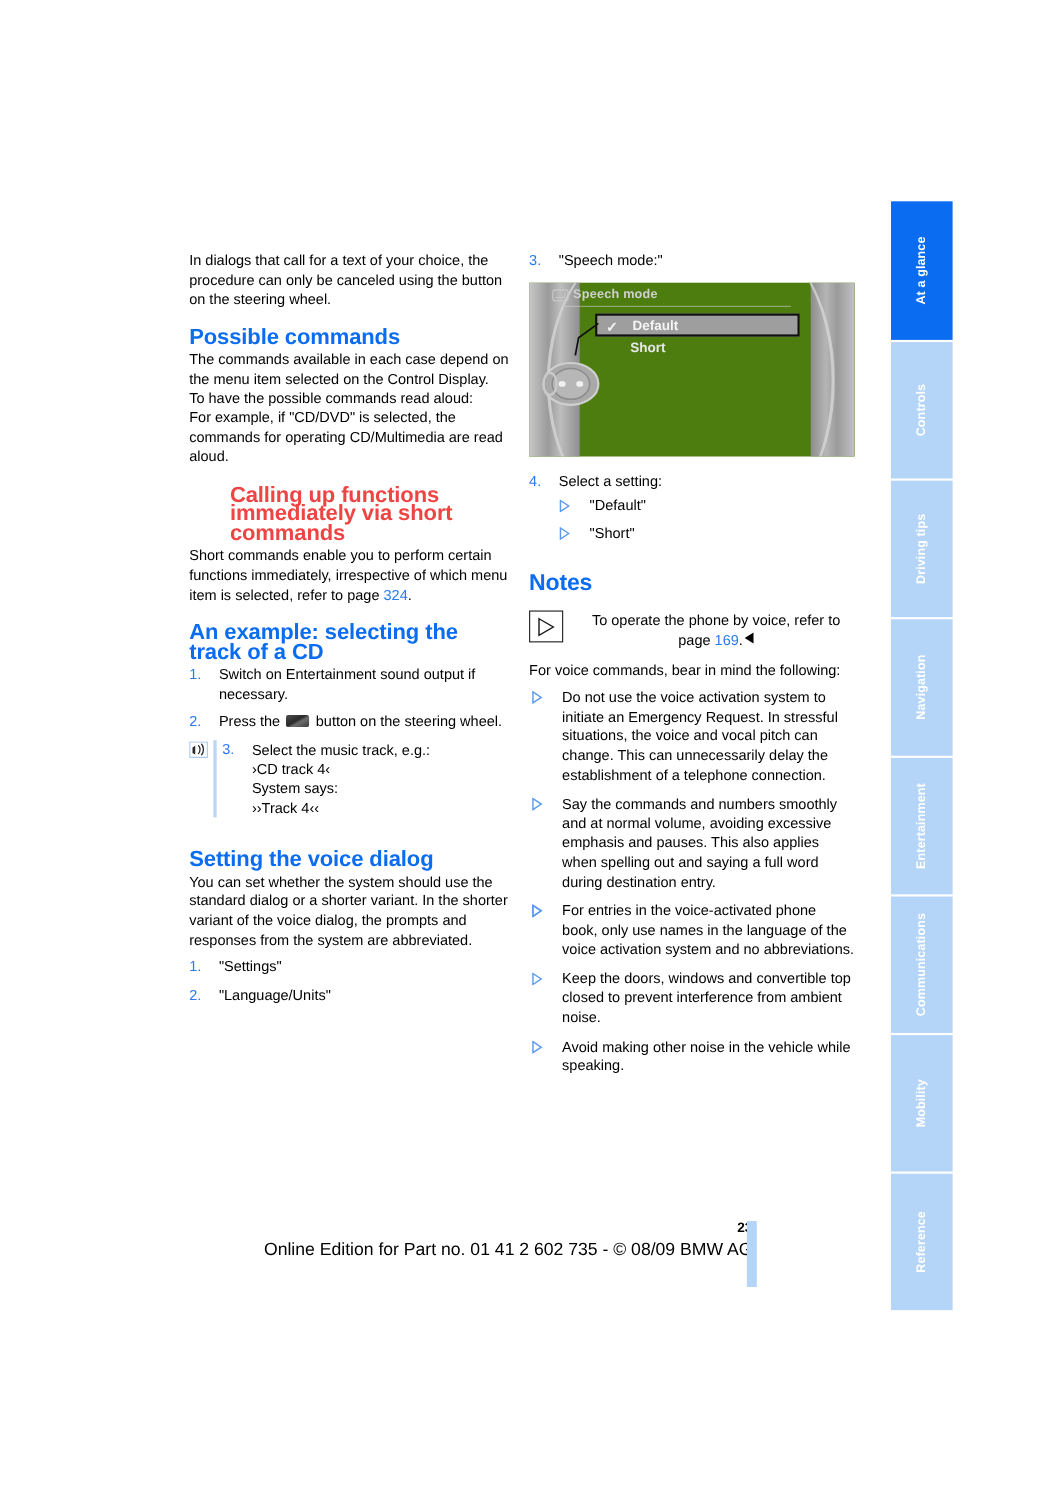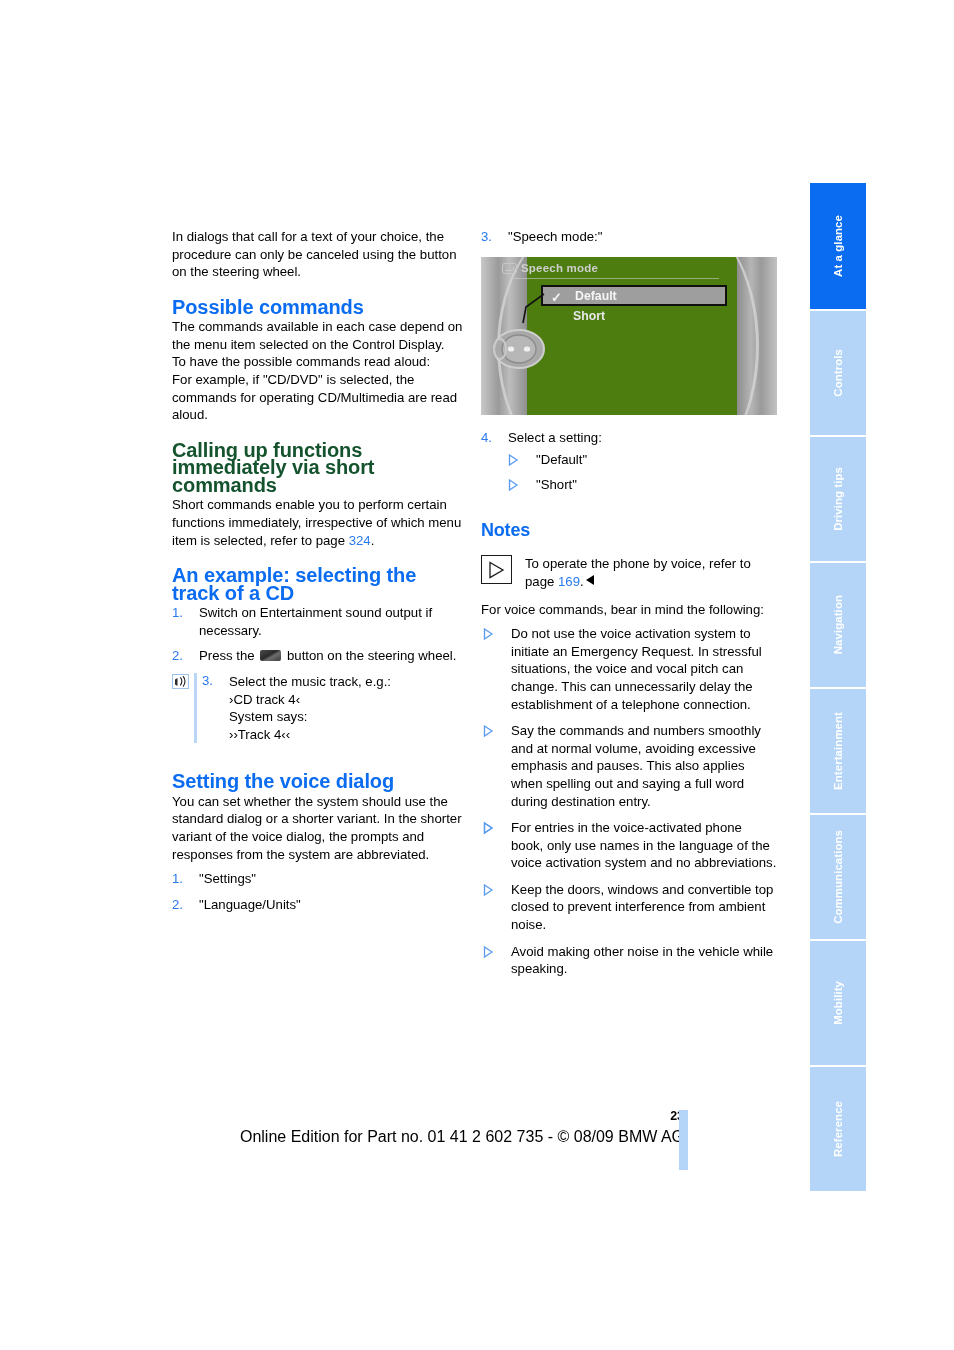--- a/index.html
+++ b/index.html
@@ -14,23 +14,23 @@
   
   .col-left  { position: absolute; left: 172px; top: 228px; width: 292px; }
   .col-right { position: absolute; left: 481px; top: 228px; width: 296px; }
 
   p, li, div.txt { font-size: 13.2px; line-height: 17.6px; color: #000; }
 
   h2.blue {
     font-size: 20px; line-height: 17.5px; font-weight: bold;
     color: #0a6cf0; margin: 0 0 2px 0; letter-spacing: -0.1px;
   }
-  h2.blue.faded { color: #14532d; }
+  h2.blue.faded { color: #ef4444; margin-left: 37px; }
   h1.section {
-    font-size: 18px; line-height: 24px; font-weight: bold;
+    font-size: 21px; line-height: 24px; font-weight: bold;
     color: #0a6cf0; letter-spacing: -0.2px;
   }
   .gap-sm { height: 12px; }
   .gap-md { height: 18px; }
   .gap-xs { height: 7px; }
 
   .pageref { color: #2a7bf0; }
 
   
   ol.num { list-style: none; }
@@ -67,21 +67,21 @@
   }
 
   .inline-btn {
     display: inline-block; width: 21px; height: 11px;
     vertical-align: -1px; margin: 0 2px;
     border-radius: 2px;
     background: linear-gradient(150deg,#4c4c4c 0%,#2a2a2a 45%,#6d6d6d 60%,#3a3a3a 100%);
   }
 
   
-  .note { position: relative; padding-left: 44px; margin: 6px 0 10px 0; }
+  .note { position: relative; padding-left: 44px; margin: 6px 0 10px 0; text-align: center; }
   .note-icon {
     position: absolute; left: 0; top: 0;
     width: 31px; height: 29px; border: 1.5px solid #1a1a1a; background: #fff;
   }
   .note-icon svg { display: block; margin: 5px auto 0; }
   .back-arrow {
     display: inline-block; width: 0; height: 0; vertical-align: 1px;
     border-top: 5px solid transparent; border-bottom: 5px solid transparent;
     border-right: 8px solid #000; margin-left: 2px;
   }

